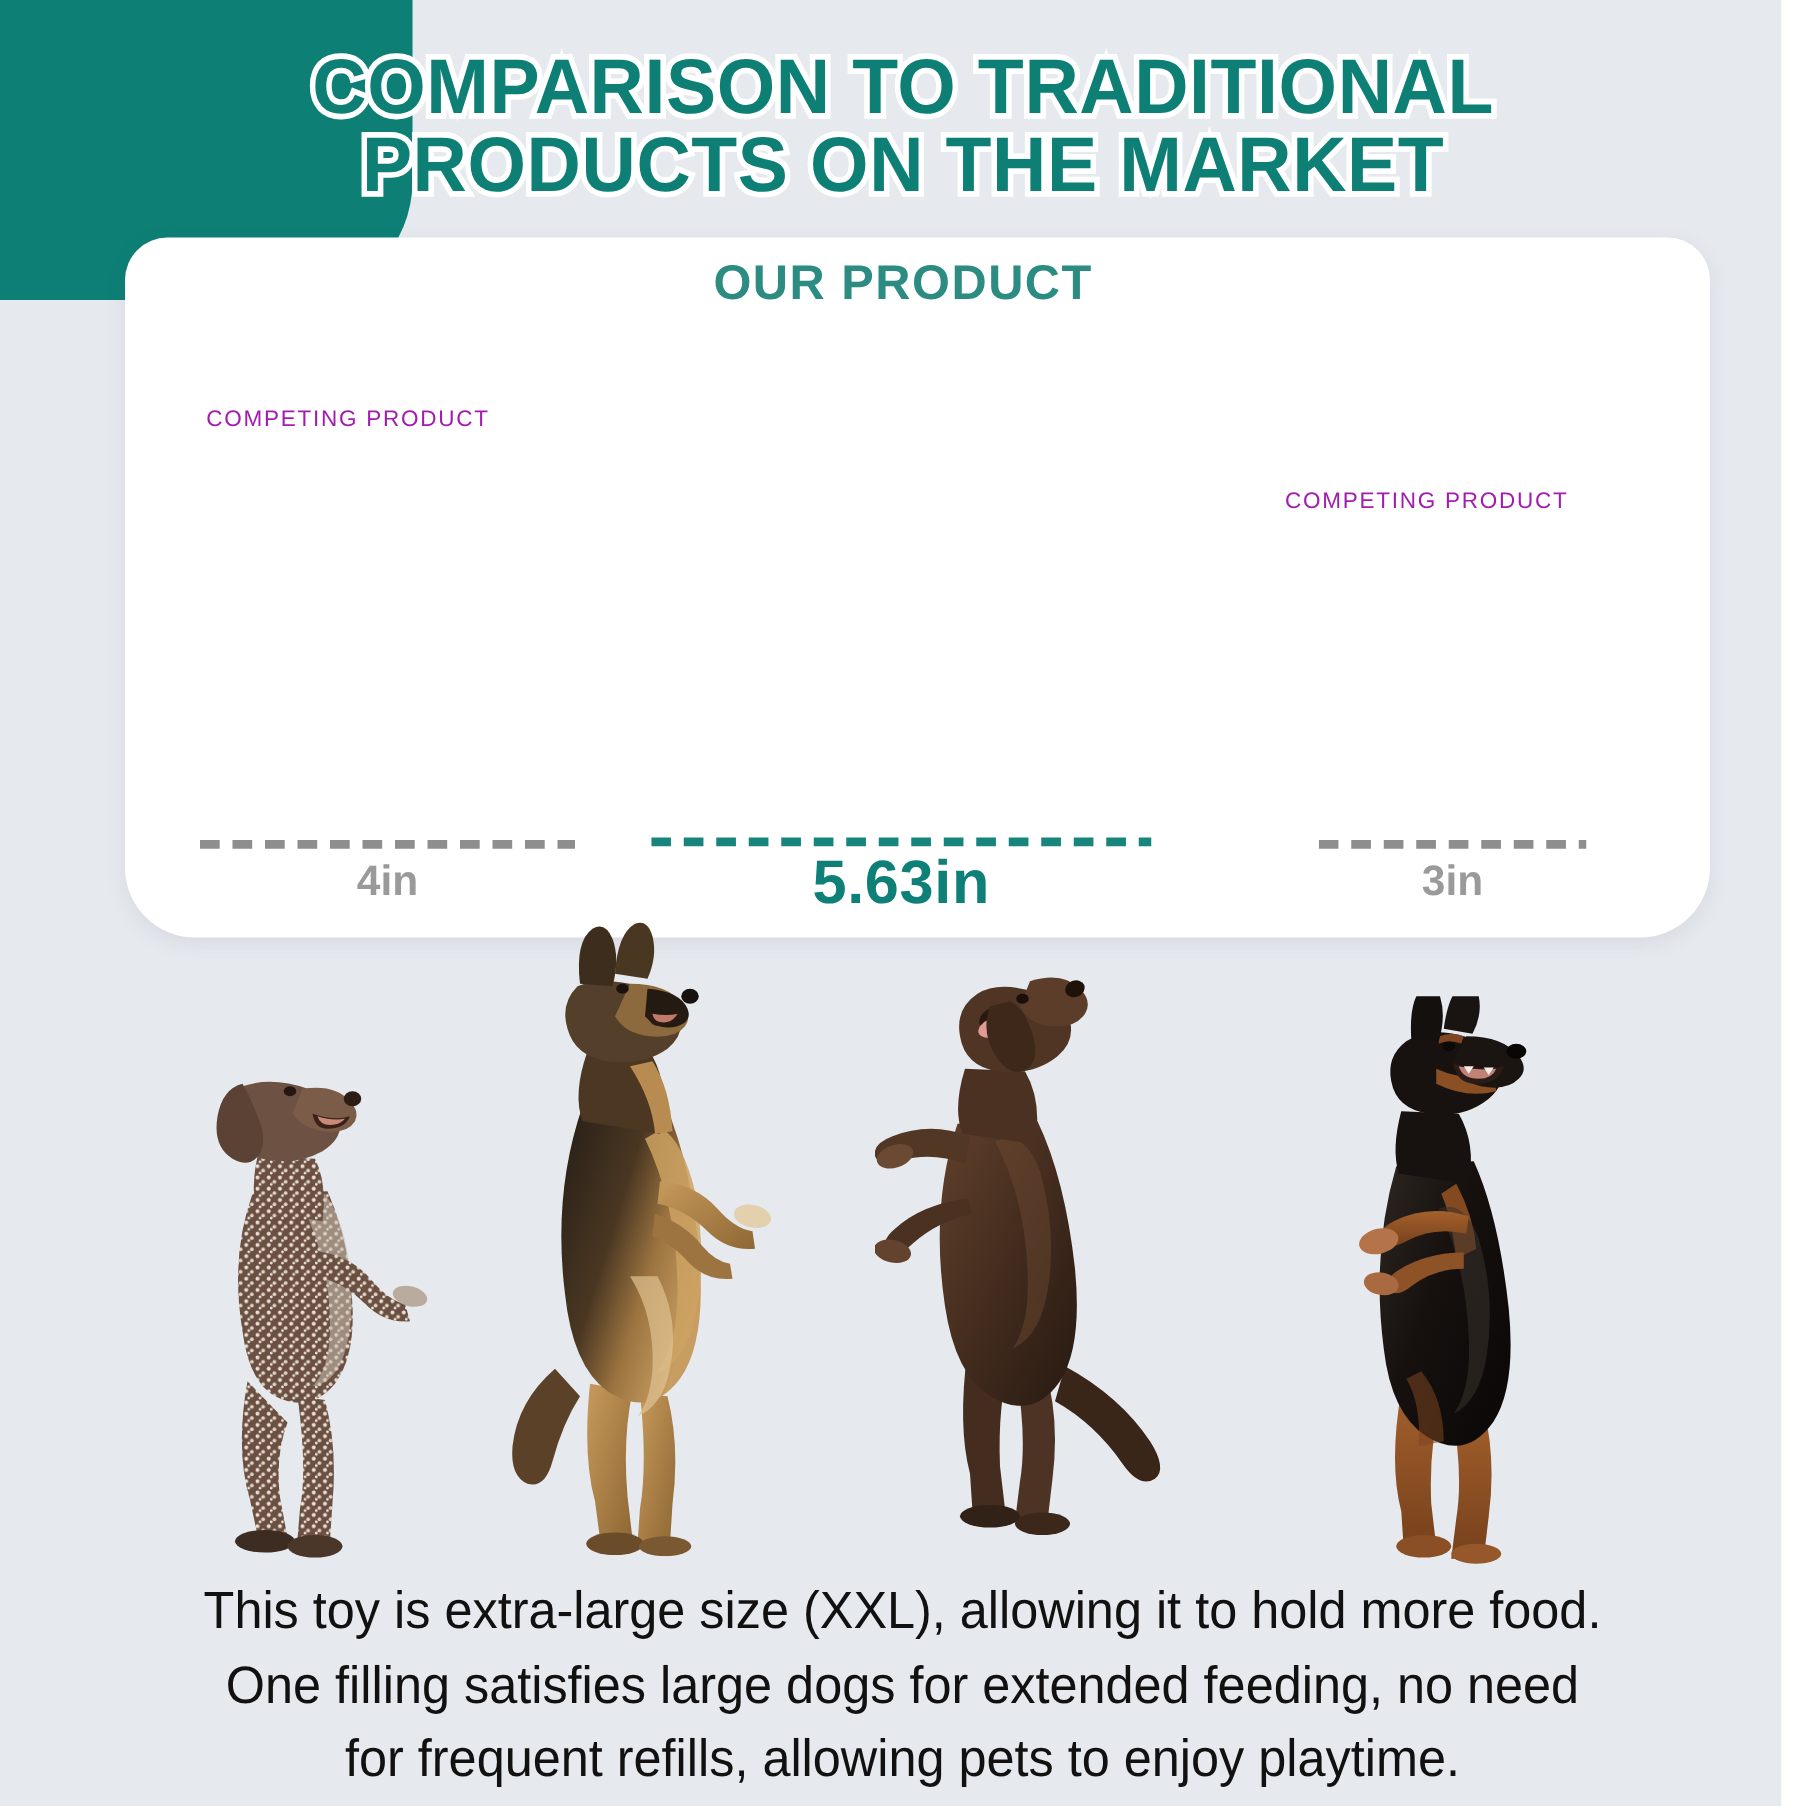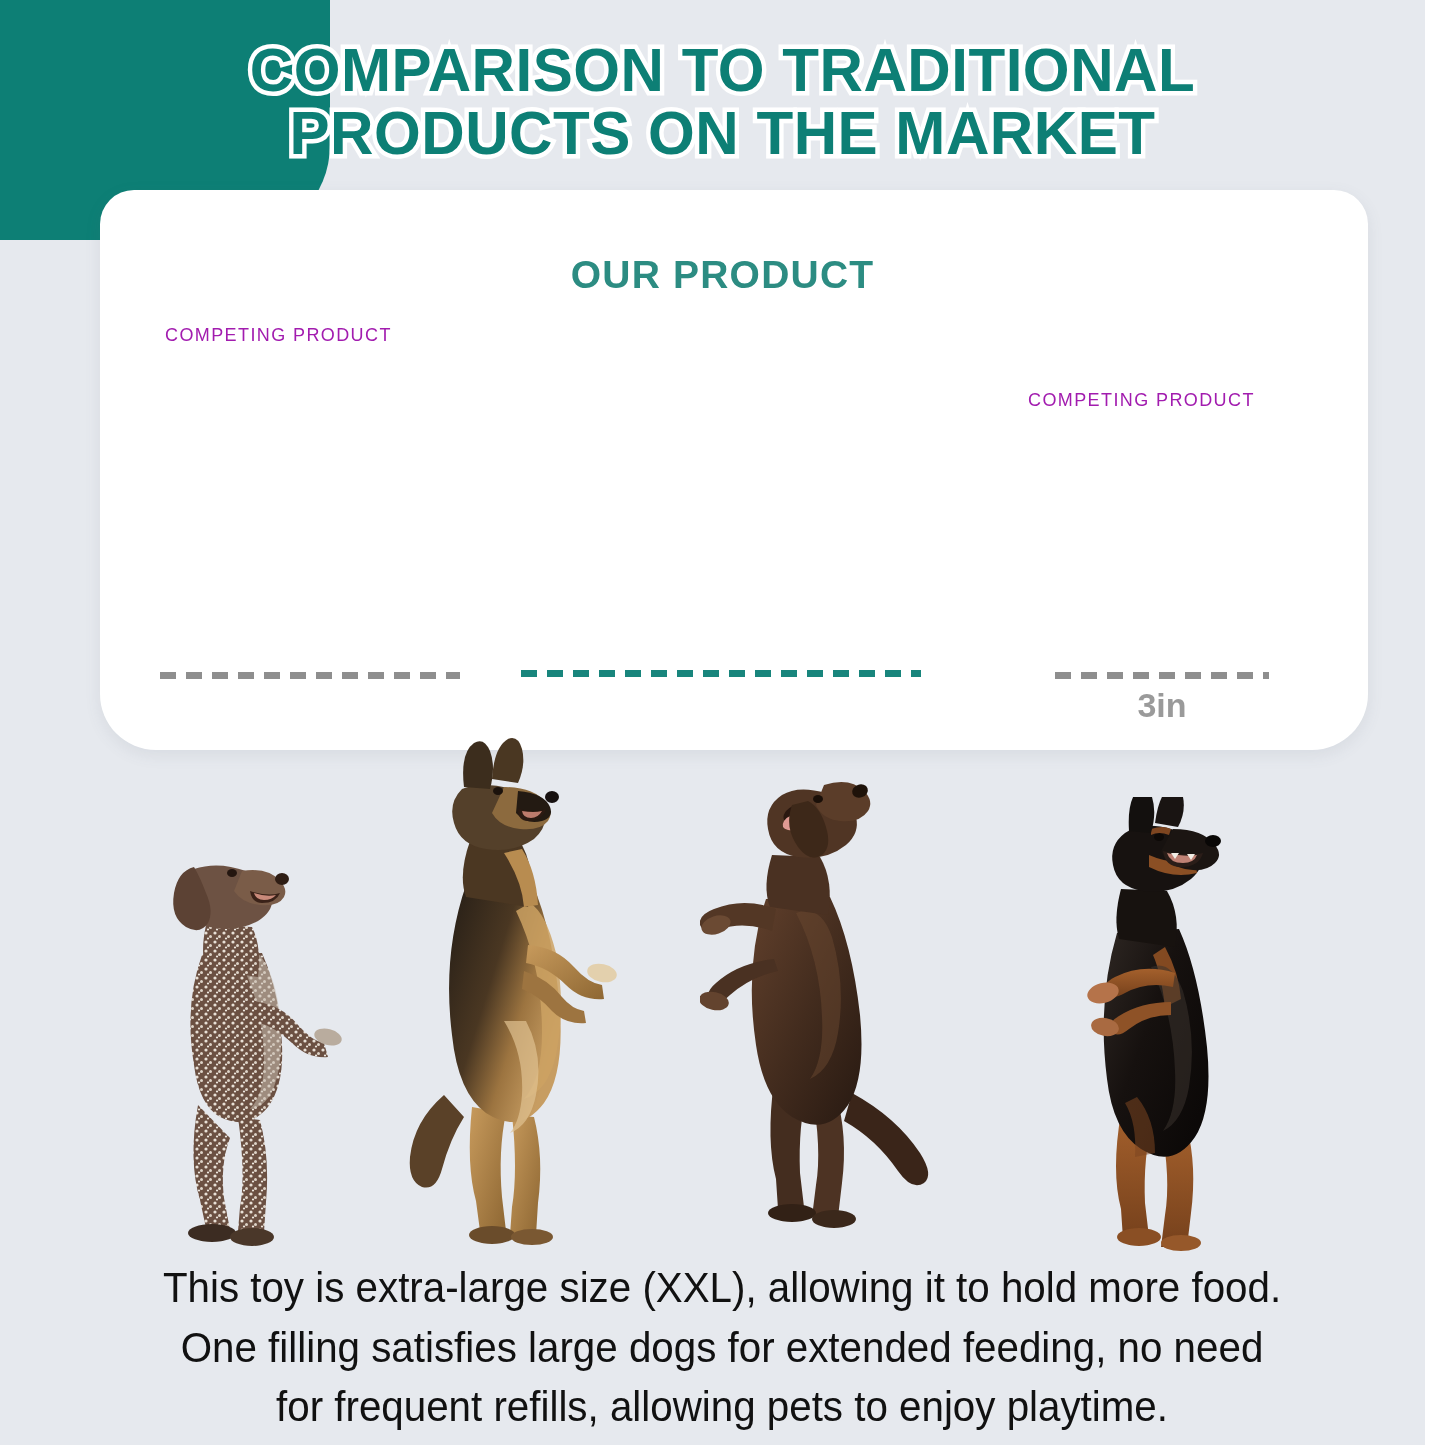--- a/index.html
+++ b/index.html
@@ -68,21 +68,20 @@
   .our-product-title {
     position: absolute;
     left: 0; top: 205px;
     width: 1445px;
     text-align: center;
     font-size: 39px;
     font-weight: bold;
     color: #2c8c82;
     letter-spacing: 1.2px;
     z-index: 6;
-    margin-top: 48px;
   }
   .compete-label {
     position: absolute;
     font-size: 18px;
     font-weight: normal;
     color: #a21caf;
     letter-spacing: 1.4px;
     z-index: 6;
     white-space: nowrap;
   }
@@ -378,20 +377,22 @@
   <div class="rule rule-left rule-gray">
       <div class="rule-inner"></div>
     </div>
   <div class="rule rule-center rule-teal">
       <div class="rule-inner"></div>
     </div>
   <div class="rule rule-right rule-gray">
       <div class="rule-inner"></div>
     </div>
 
+  <div class="size-label size-left size-gray">4in</div>
+  <div class="size-label size-center size-teal">5.63in</div>
   <div class="size-label size-right size-gray">3in</div>
 
   <div class="dogs">
 
     <div class="dog" style="left:150px;top:70px;">
       <svg width="230" height="450" viewBox="0 0 230 450">
         <defs>
           <linearGradient id="gsp" x1="0" y1="0" x2="1" y2="1">
             <stop offset="0%" stop-color="#8a7060"></stop>
             <stop offset="45%" stop-color="#6e5446"></stop>

